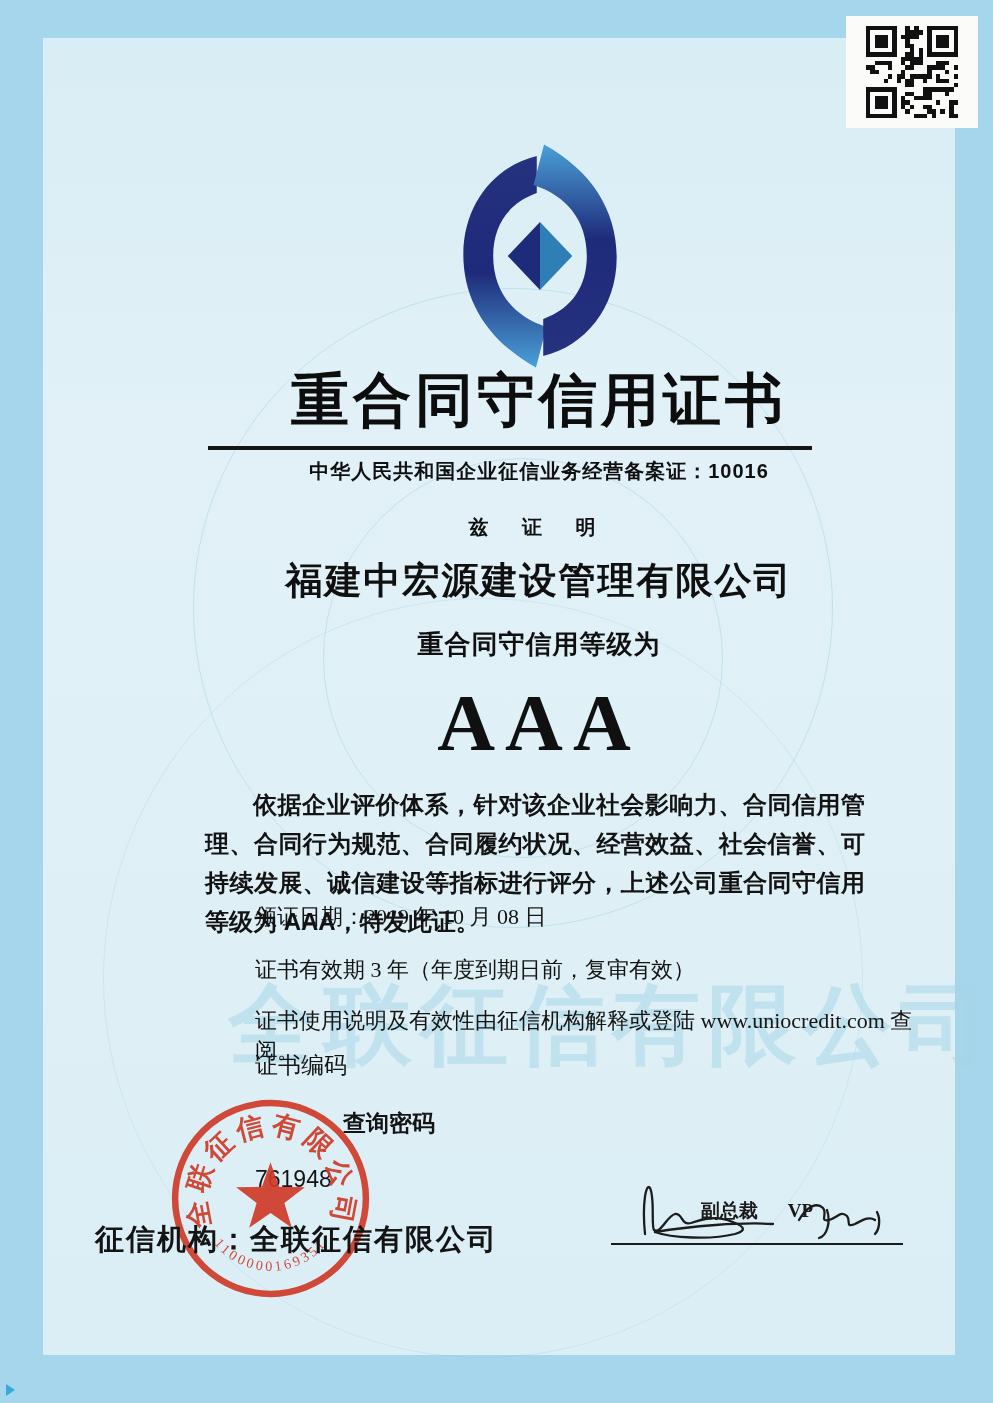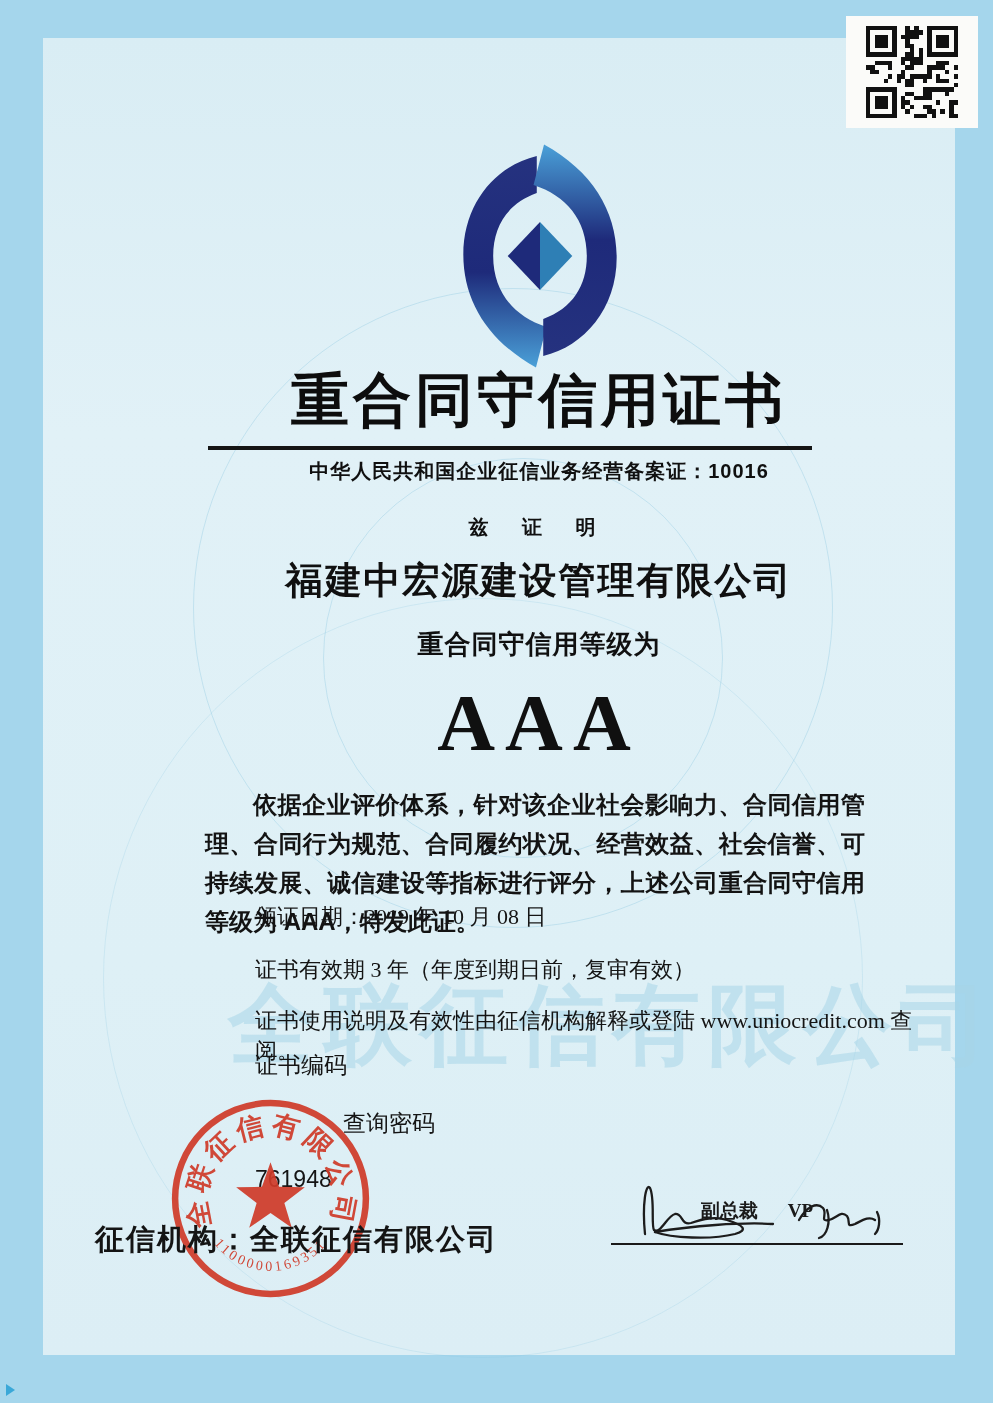--- a/index.html
+++ b/index.html
@@ -31,21 +31,21 @@
   .company { top:518px; font-weight:bold; font-size:37px; letter-spacing:2px; }
   .grade-label { top:589px; font-family:"Liberation Sans", sans-serif; font-weight:bold; font-size:26px; letter-spacing:1px; }
   .grade { top:640px; font-weight:bold; font-size:80px; letter-spacing:10px; }
   .para { position:absolute; left:162px; top:747px; width:660px; font-family:"Liberation Sans", sans-serif;
           font-weight:600; font-size:24px; line-height:39px; text-align:justify; text-indent:2em; color:#131313; }
   .detail { position:absolute; left:212px; color:#141414; font-size:22px; }
   .d-issue { top:864px; }
   .d-valid { top:917px; }
   .d-usage { top:968px; }
   .d-codes { top:1012px; font-family:"Liberation Sans", sans-serif; font-size:23px; display:flex;flex-direction:column; }
-  .d-codes .q { margin-left:88px; }
+  .d-codes .q { margin-left:88px;font-weight:bold; }
   
   .seal { position:absolute; left:105px; top:1038px; width:245px; height:245px; opacity:.92; z-index:2; }
   .agency { position:absolute; left:52px; top:1182px; font-weight:bold; font-size:29px;
             letter-spacing:2px; color:#141414; z-index:3; }
   .sig { position:absolute; left:588px; top:1138px; width:272px; height:68px; z-index:3; }
   .sig-line { position:absolute; left:568px; top:1205px; width:292px; height:2px; background:#1a1a1a; }
   .role { position:absolute; left:568px; top:1160px; width:292px; text-align:center;
           font-family:"Liberation Sans", sans-serif; font-weight:bold; font-size:19px; color:#1a1a1a; }
   .role .en { margin-left:30px; font-family:"Liberation Serif", serif; }
   .artifact { position:absolute; left:6px; top:1384px; width:0; height:0;

